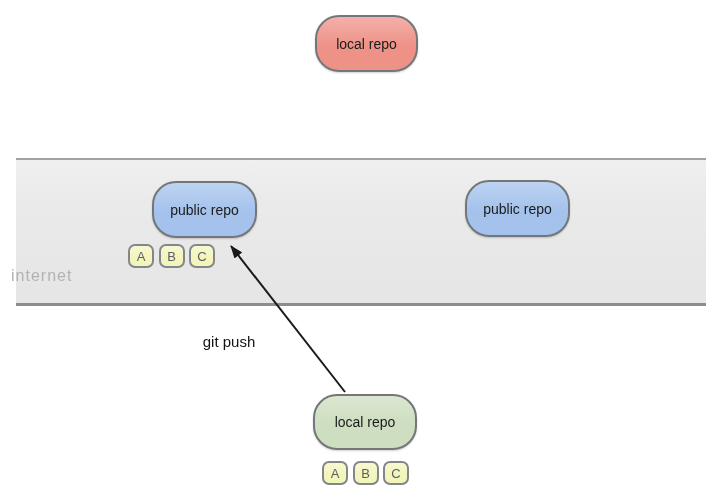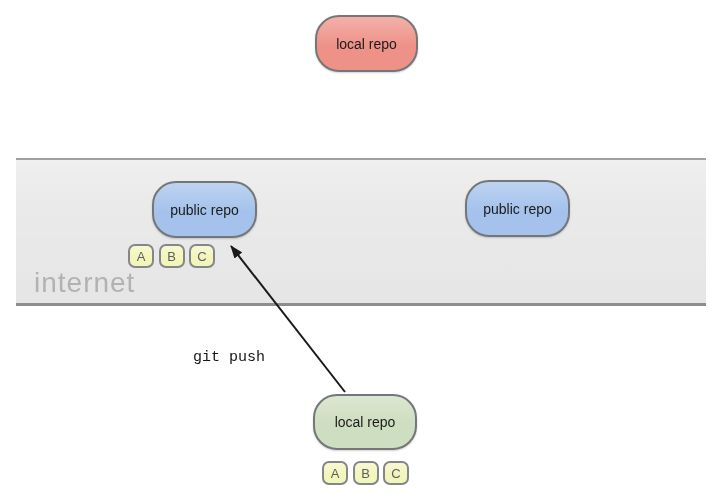--- a/index.html
+++ b/index.html
@@ -23,23 +23,23 @@
     width: 690px;
     height: 148px;
     box-sizing: border-box;
     background: var(--band-gray);
     background-image: linear-gradient(180deg, rgba(255,255,255,0.25), rgba(255,255,255,0) 30%, rgba(0,0,0,0.02));
     border-top: 2px solid var(--band-border-top);
     border-bottom: 3px solid var(--band-border-bottom);
   }
   .band-label {
     position: absolute;
-    left: 34px;
+    left: 11px;
     top: 267px;
-    font-size: 28px;
+    font-size: 16px;
     letter-spacing: 1px;
     color: var(--internet-text);
   }
   
   .node {
     position: absolute;
     box-sizing: border-box;
     border: 2.5px solid var(--node-border);
     border-radius: 24px;
     display: flex;
@@ -81,27 +81,26 @@
     position: absolute;
     left: 0;
     top: 0;
     width: 722px;
     height: 500px;
     pointer-events: none;
   }
   .arrow-label {
     position: absolute;
     left: 169px;
-    top: 346px;
+    top: 330px;
     width: 120px;
     text-align: center;
     font-size: 15px;
     line-height: 23px;
     color: #151515;
-    font-family: Liberation Mono, monospace;
   }
 </style>
 </head>
 <body>
 
 <div class="stage">
 
   <div class="node node-red">
     <span>local repo</span>
   </div>

